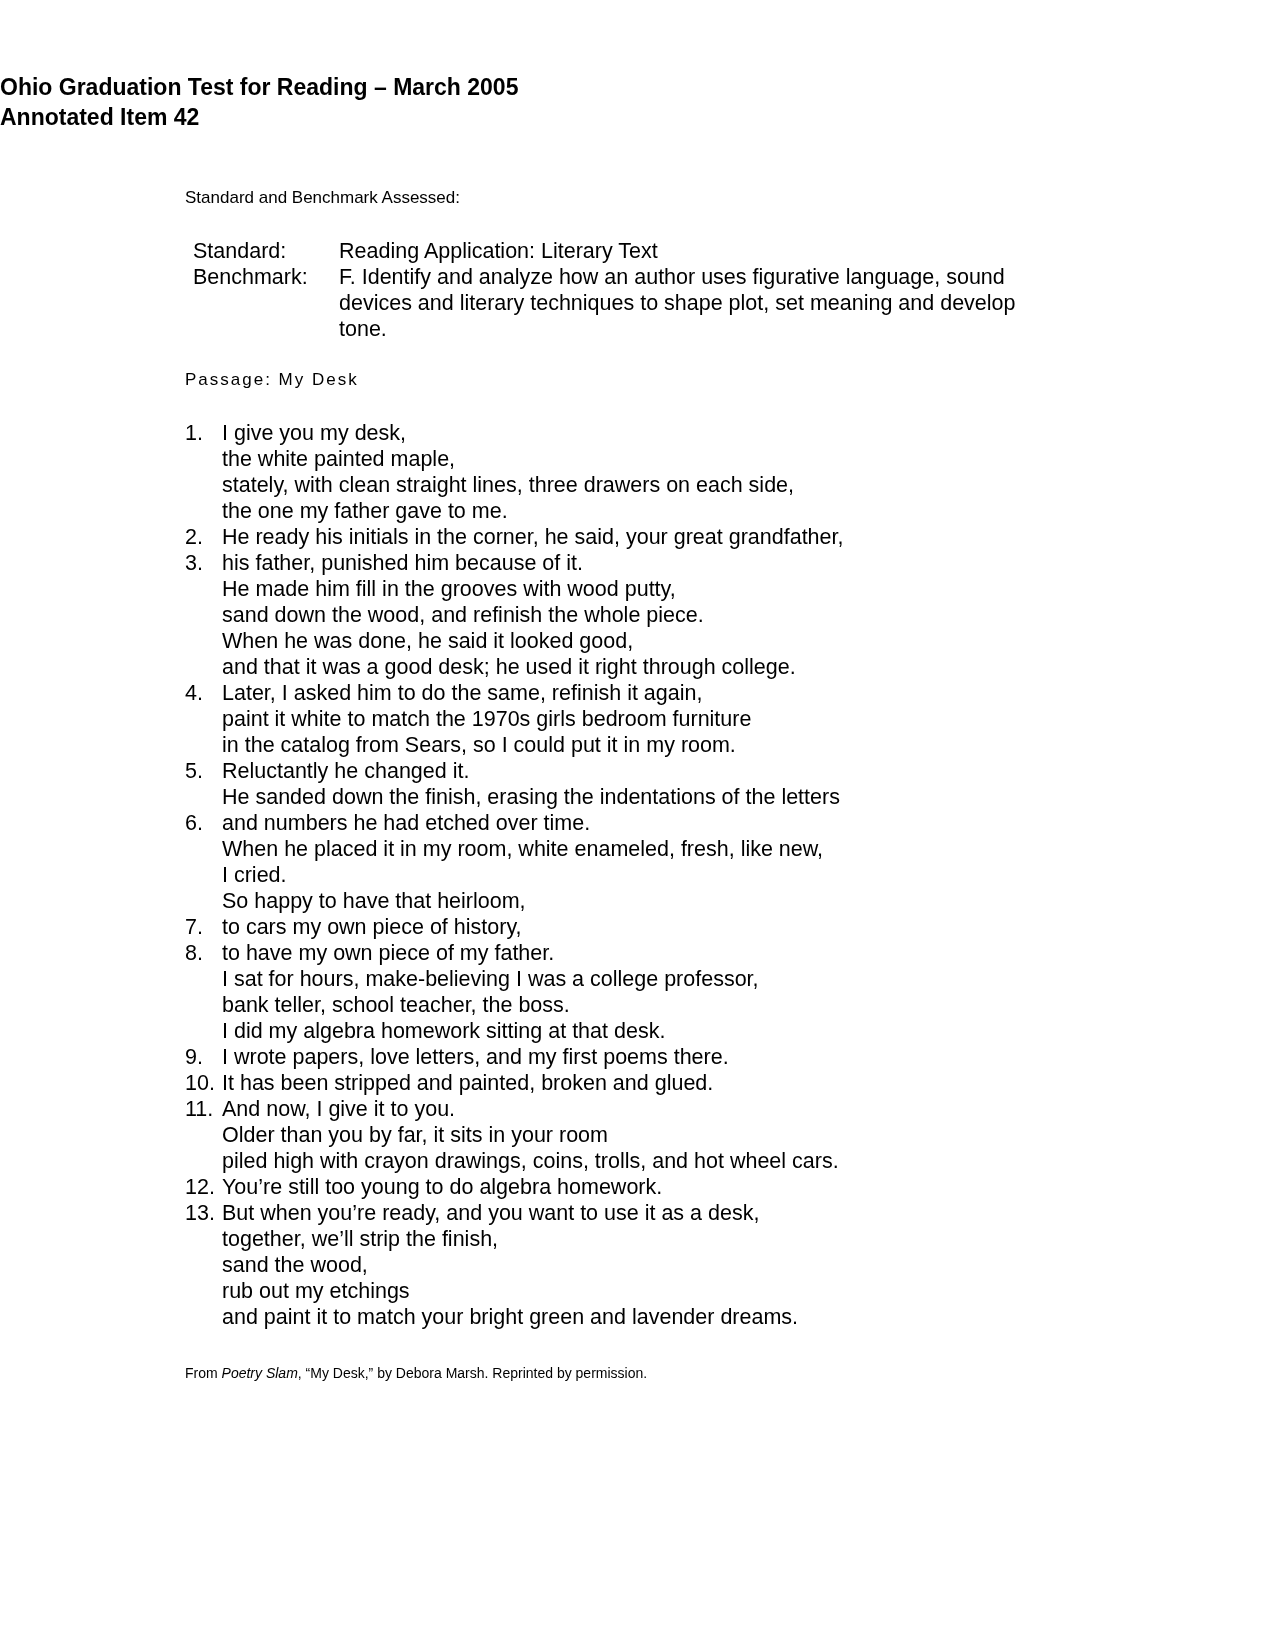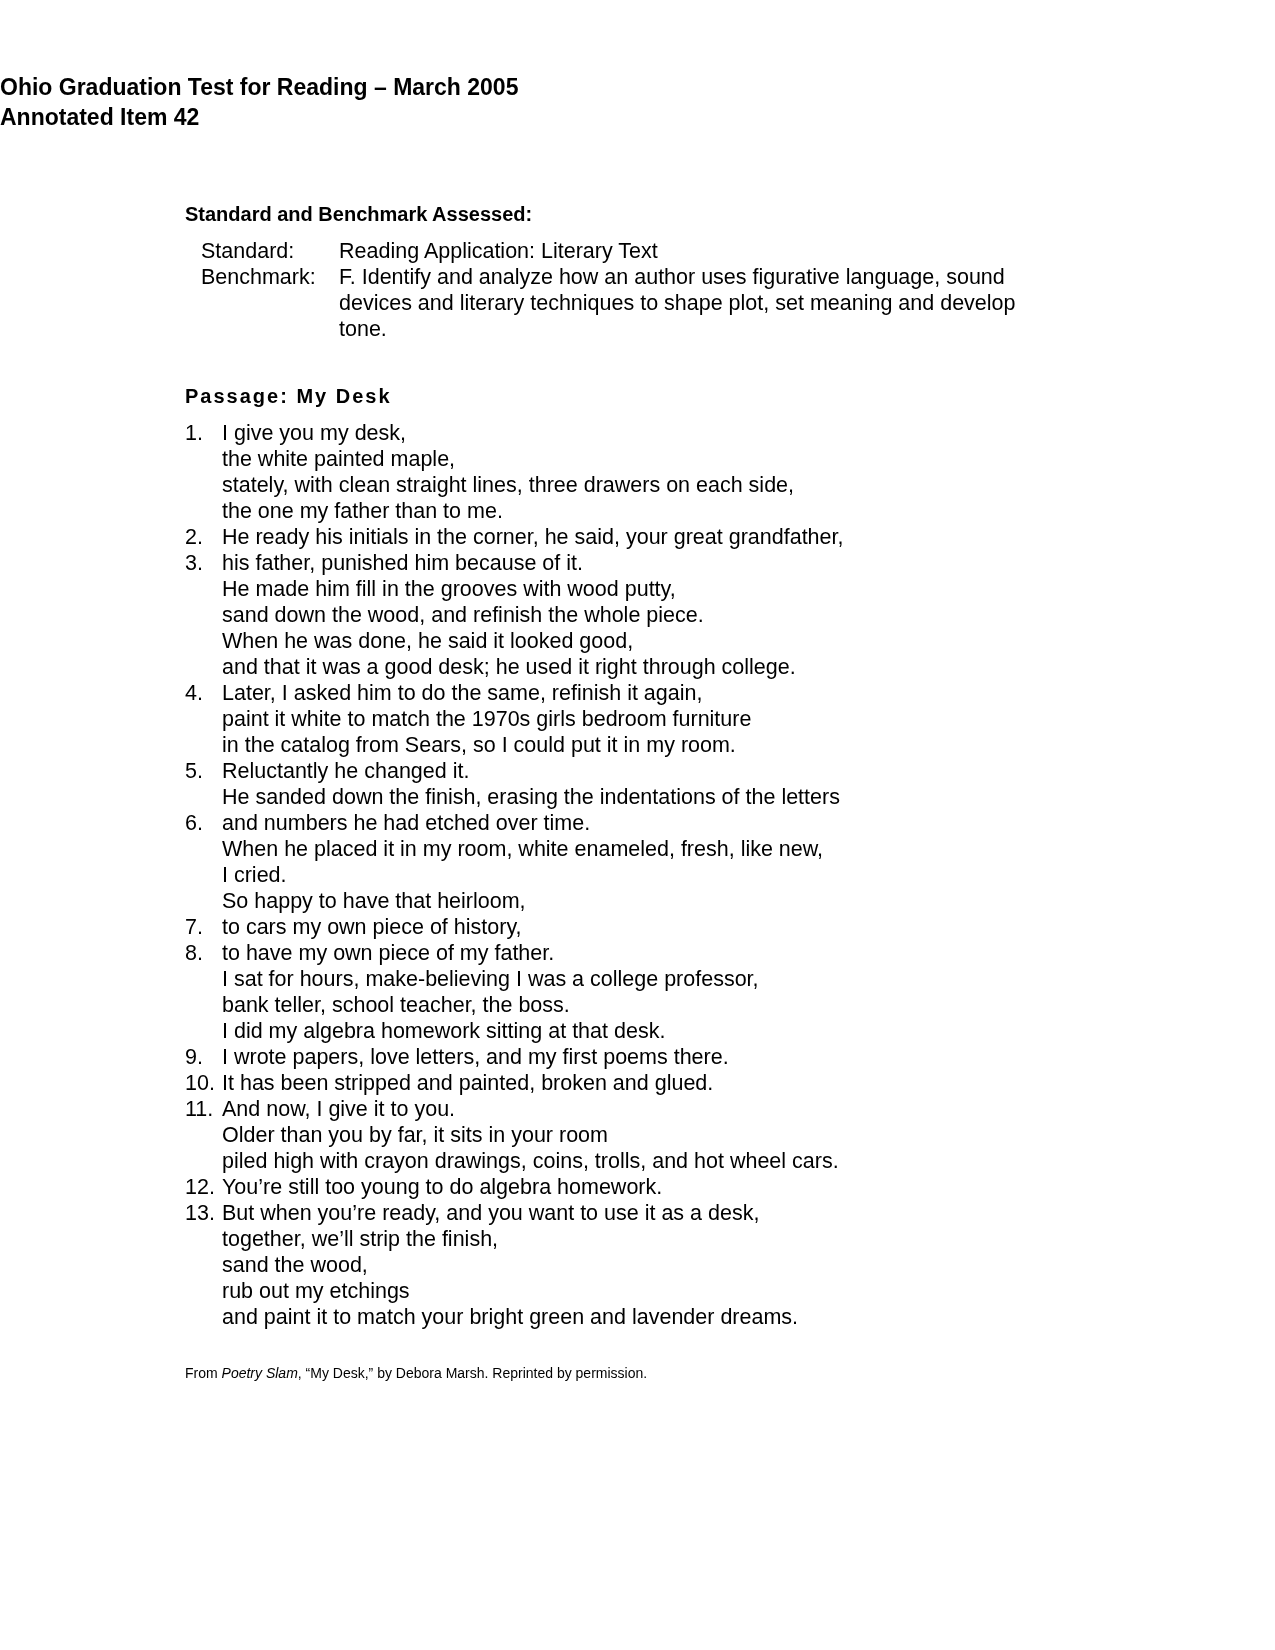--- a/index.html
+++ b/index.html
@@ -2,25 +2,25 @@
 <html><head>
 <meta charset="utf-8">
 <style>
   html, body { margin:0; padding:0; background:#ffffff; }
   body { width:1275px; height:1650px; position:relative; overflow:hidden;
          font-family:"Liberation Sans", sans-serif; color:#000; }
   .title { position:absolute; left:0; width:1275px; text-align:left;
            font-weight:bold; font-size:23px; line-height:30px; }
   #t1 { top:72px; }
   #t2 { top:102px; }
-  .h2 { position:absolute; left:185px; font-weight:bold; font-size:20px; line-height:28px;margin-top:16px; }
+  .h2 { position:absolute; left:185px; font-weight:normal; font-size:17px; line-height:28px; }
   #sba { top:184px; }
   #passage { top:366px; letter-spacing:2px; }
   .row { position:absolute; left:185px; font-size:21.5px; line-height:26px; white-space:nowrap; }
-  .lbl { position:absolute; left:16px; top:0;text-align:center; }
+  .lbl { position:absolute; left:8px; top:0;text-align:center; }
   .val { position:absolute; left:154px; top:0; }
   #std { top:238px; }
   #bm { top:264px; }
   #bm .val { white-space:normal; width:720px; line-height:26px; }
   .poem { position:absolute; left:185px; top:420px; font-size:21.5px; line-height:26px; }
   .pl { position:relative; height:26px; white-space:nowrap; }
   .pl .num { position:absolute; left:0; top:0; }
   .pl .txt { position:absolute; left:37px; top:0; }
   .cite { position:absolute; left:185px; top:1360px; font-size:14px; line-height:26px; white-space:nowrap; }
   .cite i { font-style:italic; }
@@ -52,21 +52,21 @@
     <div class="pl">
       <span class="num"></span>
       <span class="txt">the white painted maple,</span>
     </div>
     <div class="pl">
       <span class="num"></span>
       <span class="txt">stately, with clean straight lines, three drawers on each side,</span>
     </div>
     <div class="pl">
       <span class="num"></span>
-      <span class="txt">the one my father than to me.</span>
+      <span class="txt">the one my father gave to me.</span>
     </div>
     <div class="pl">
       <span class="num">2.</span>
       <span class="txt">He ready his initials in the corner, he said, your great grandfather,</span>
     </div>
     <div class="pl">
       <span class="num">3.</span>
       <span class="txt">his father, punished him because of it.</span>
     </div>
     <div class="pl">

